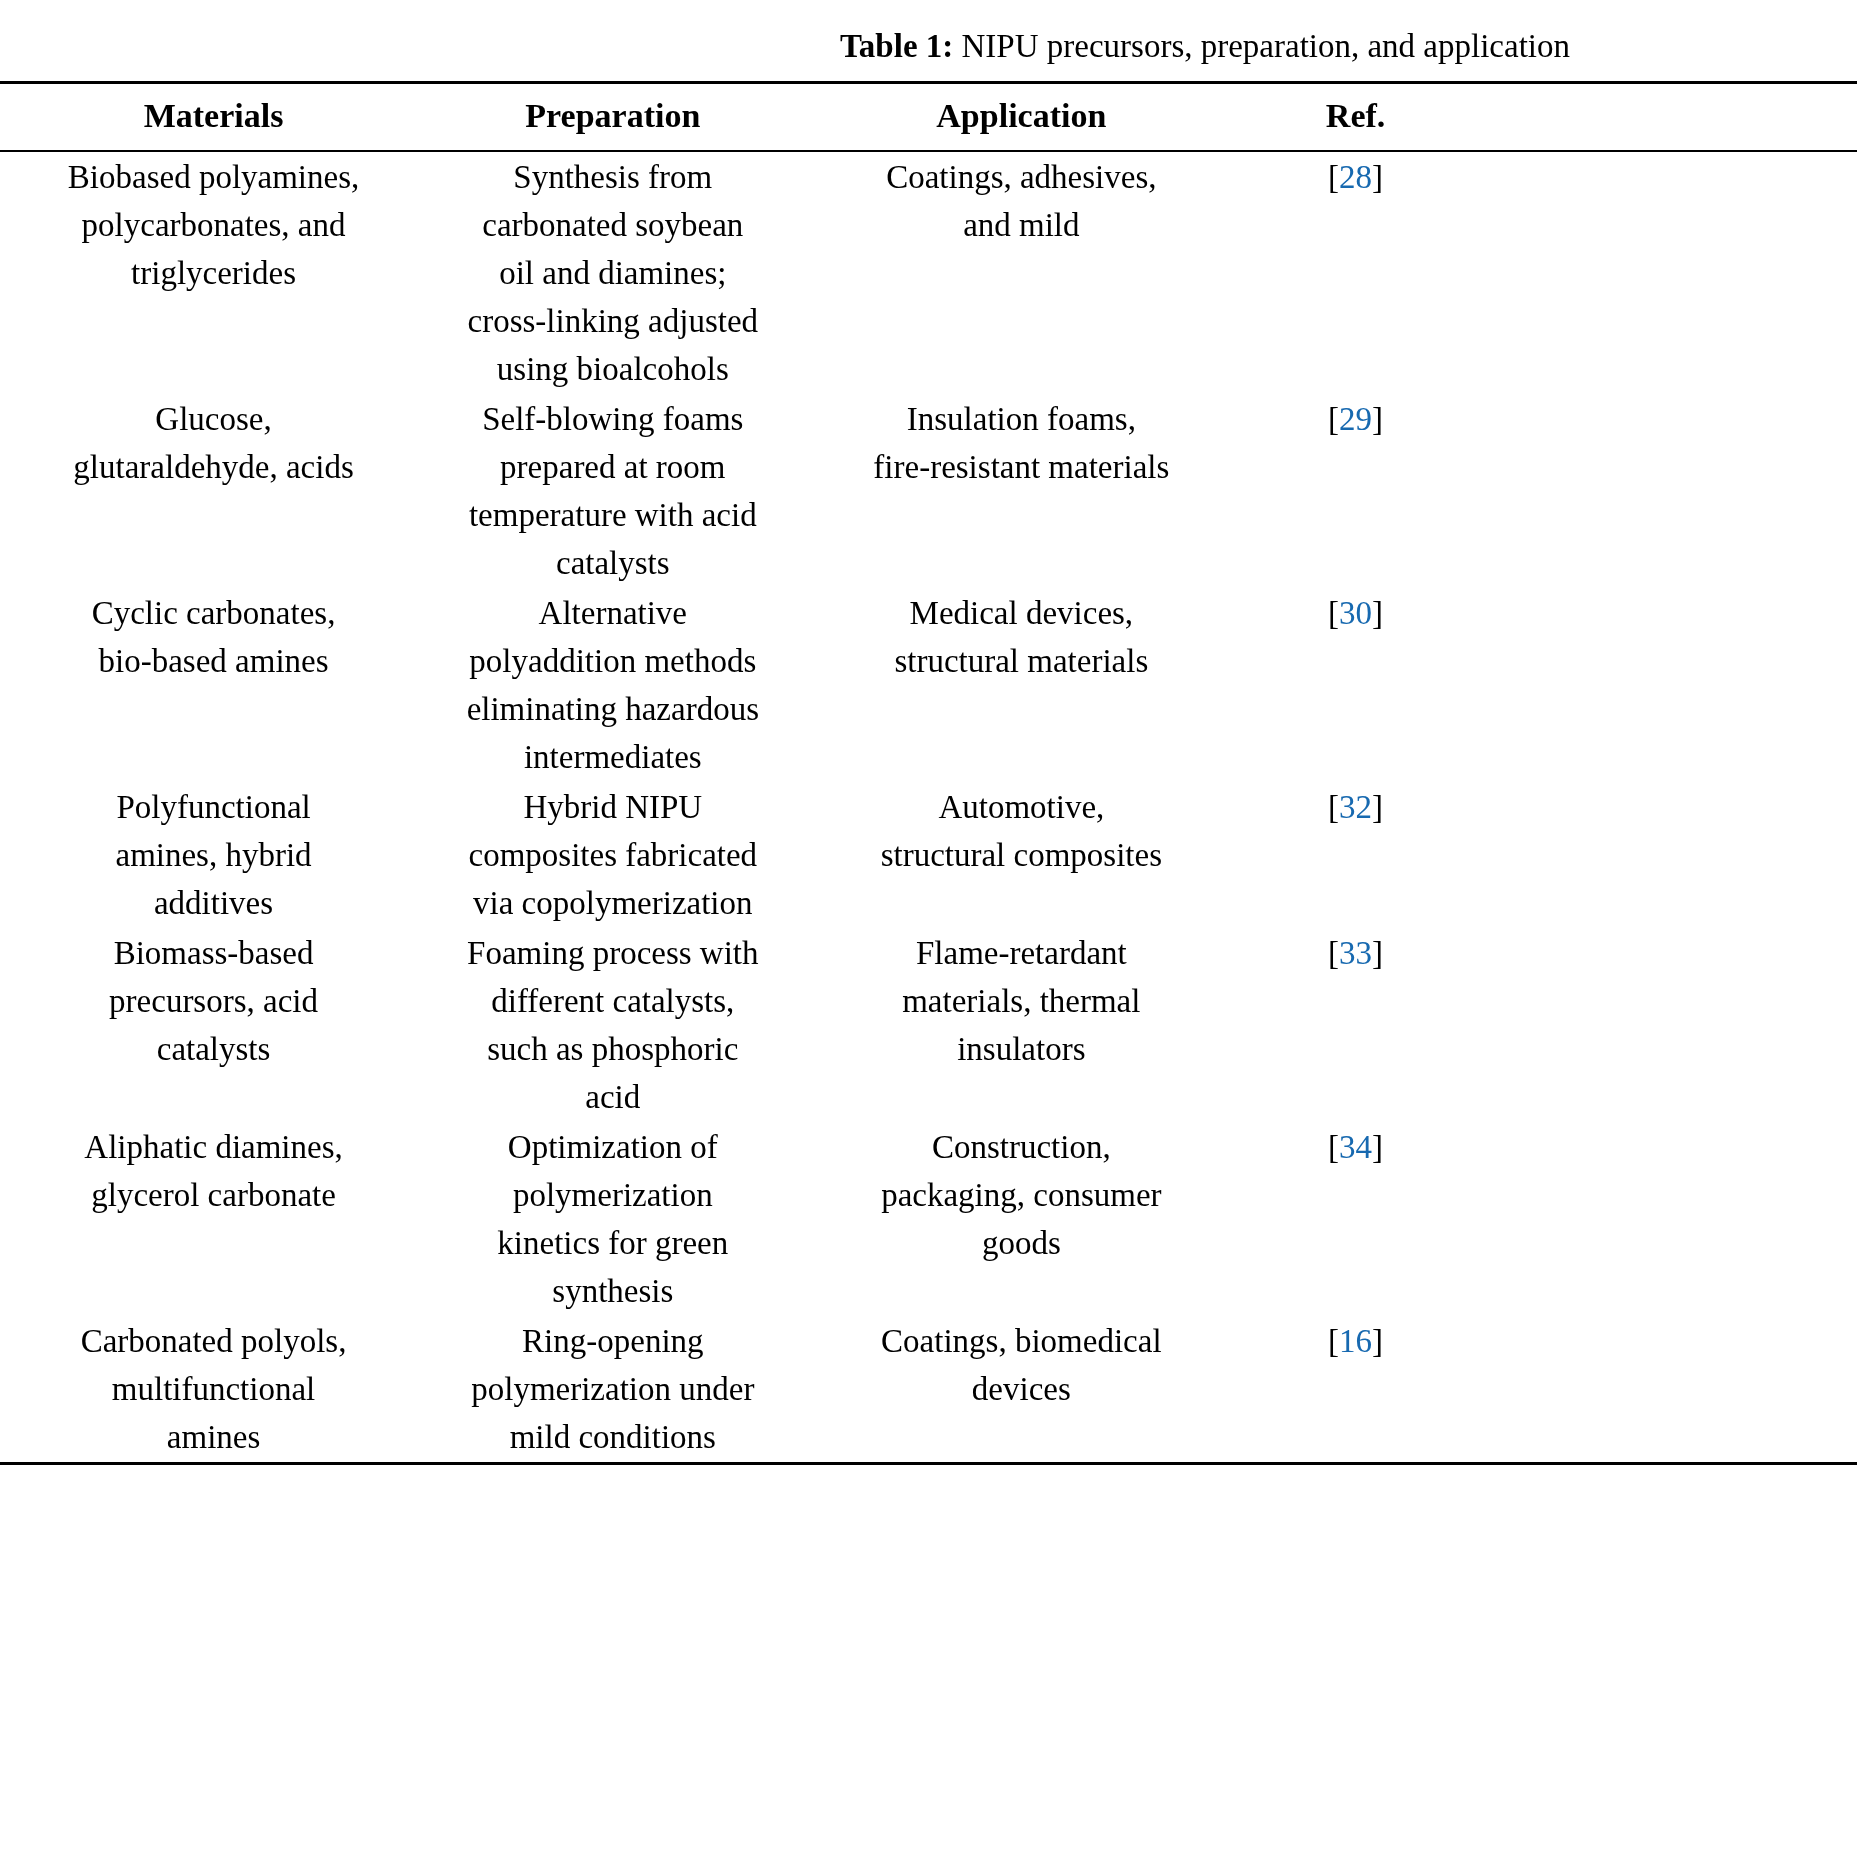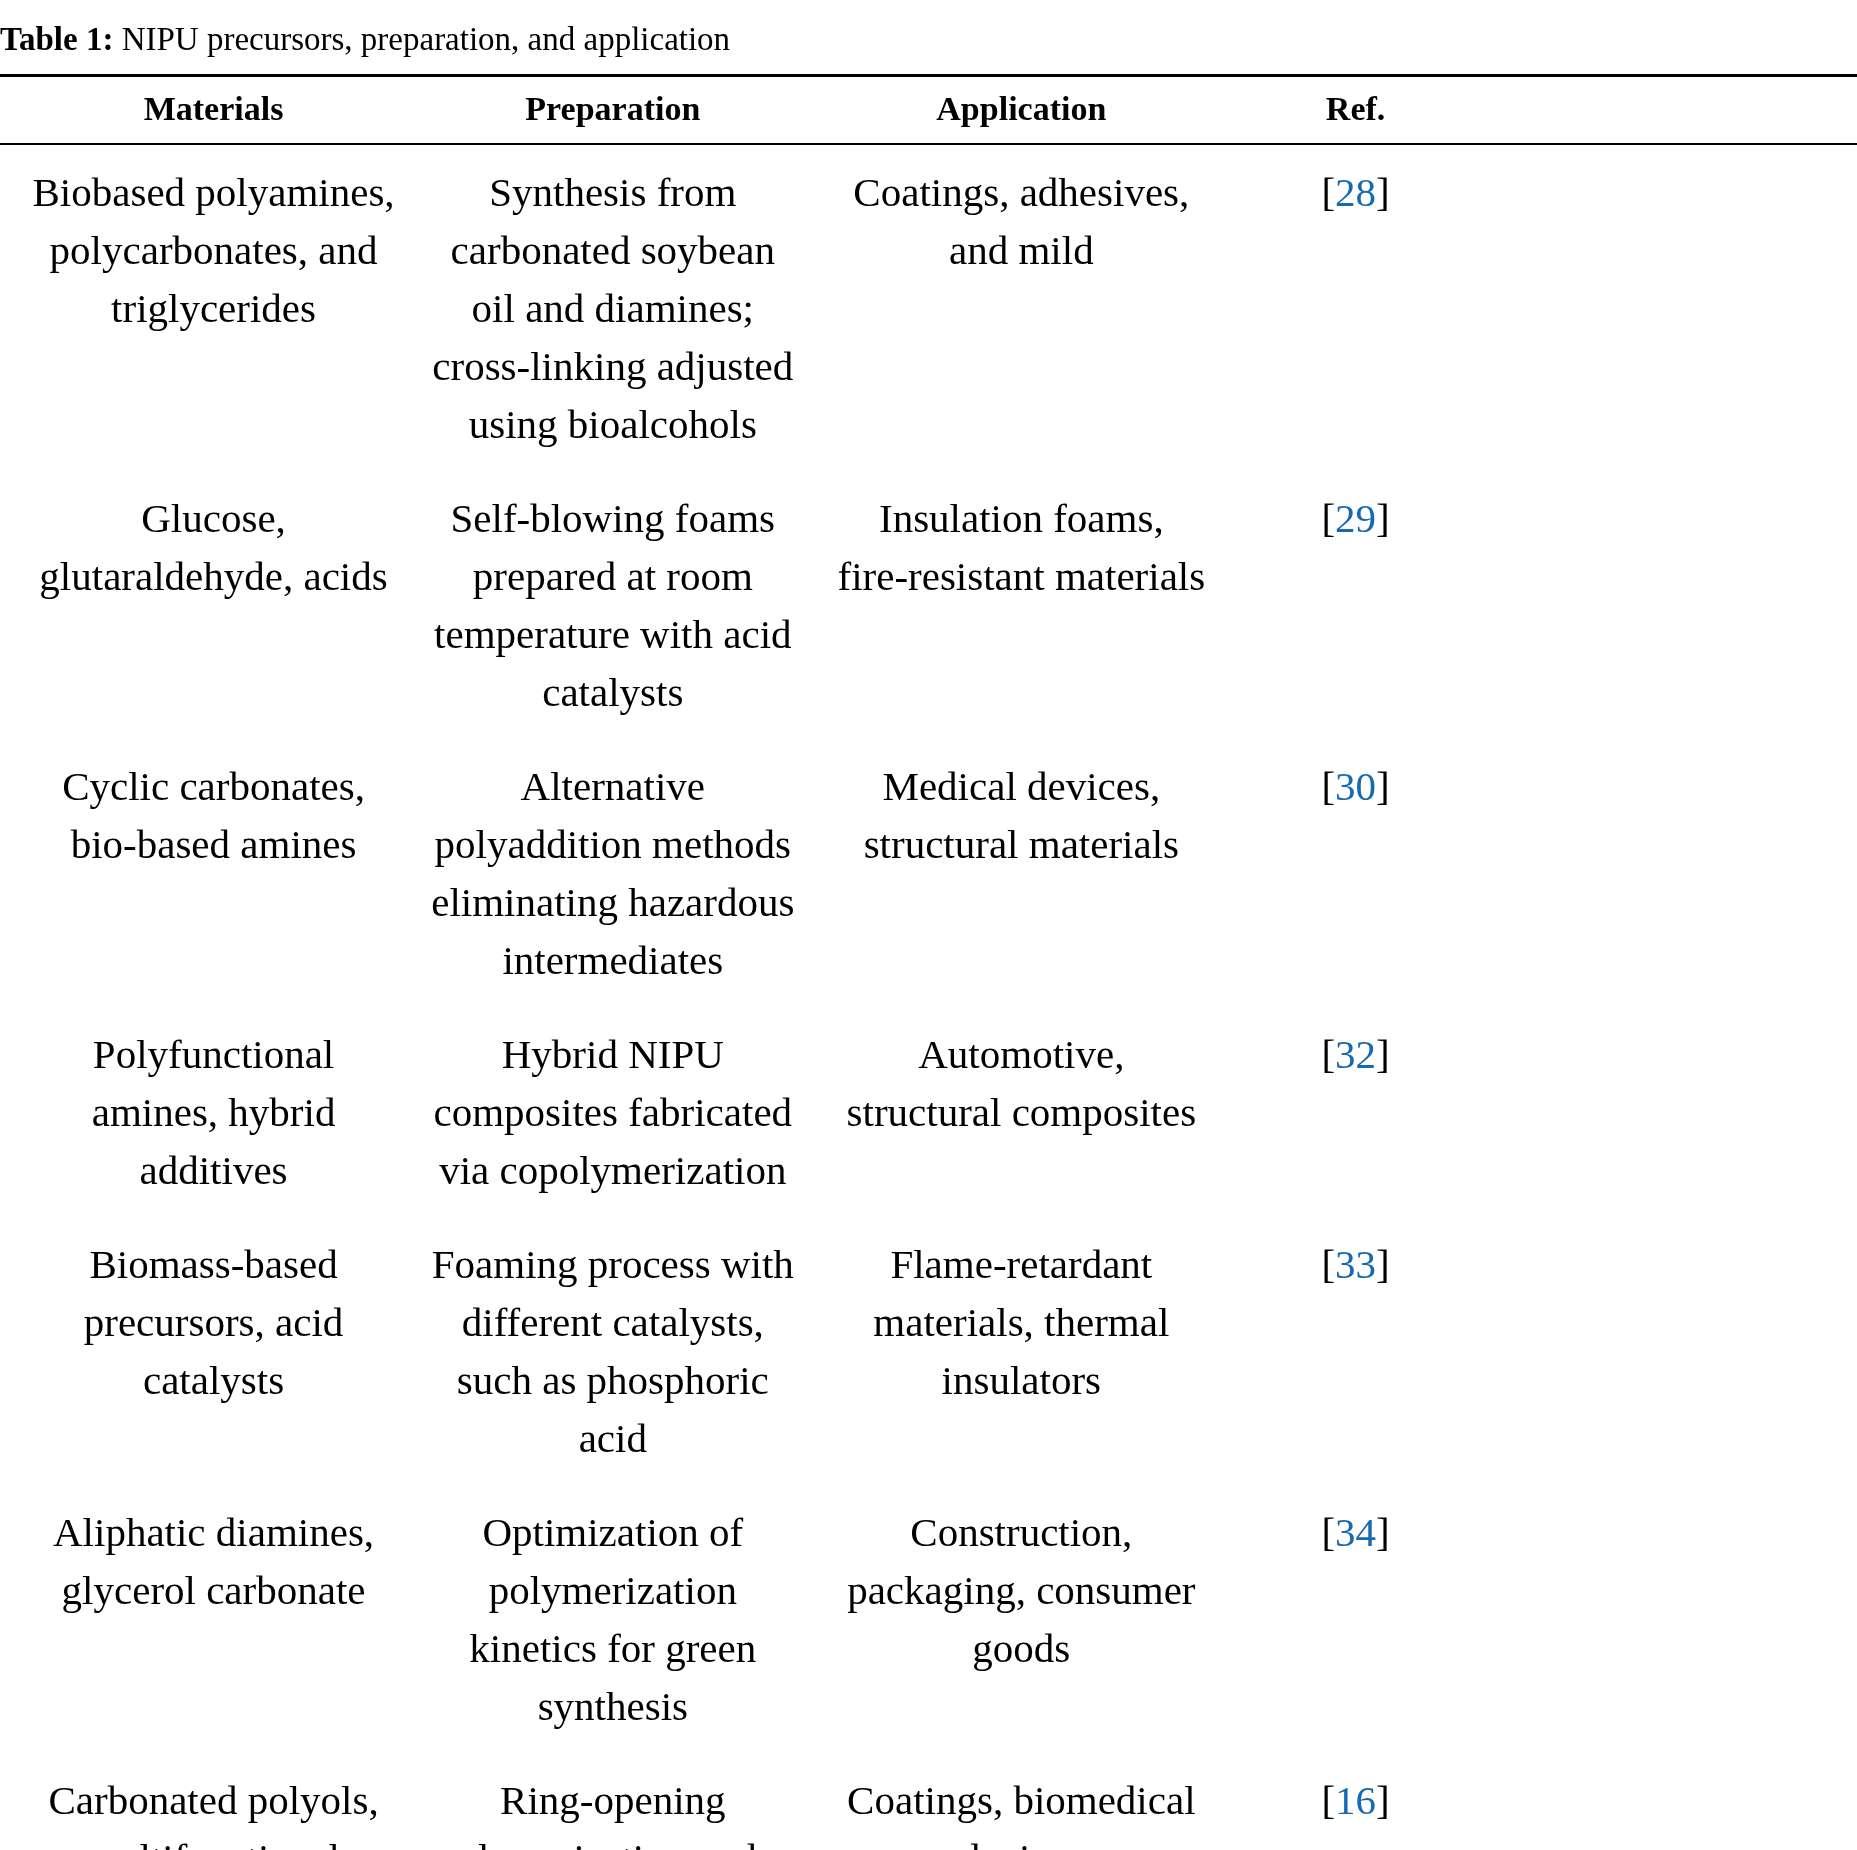--- a/index.html
+++ b/index.html
@@ -7,24 +7,24 @@
     position: relative;
     width: 1857px;
     height: 1850px;
     background: #ffffff;
     color: #000000;
     font-family: "Liberation Serif", "DejaVu Serif", serif;
     overflow: hidden;
   }
   .caption {
     width: 1570px;
-    text-align: left;
+    text-align: right;
     font-size: 33px;
     line-height: 46px;
-    padding: 16px 0 12px 0;
+    padding: 23px 0 12px 0;
     font-family: Liberation Serif, serif;
   }
   .cap-label { font-weight: 700; }
   table.nipu {
     width: 100%;
     border-collapse: collapse;
     table-layout: fixed;
     border-top: 3px solid #000000;
     border-bottom: 3px solid #000000;
   }
@@ -36,26 +36,26 @@
   thead th {
     font-size: 34px;
     font-weight: 700;
     text-align: center;
     padding: 12px 0 14px 0;
     border-bottom: 2px solid #000000;
     line-height: 40px;
     margin-left: 30px;
   }
   tbody td.cell {
-    font-size: 41px;
-    line-height: 58px;
+    font-size: 33px;
+    line-height: 48px;
     text-align: center;
     vertical-align: top;
     white-space: pre-line; 
-    padding: 18px 0;
+    padding: 1px 0;
   }
   tbody td.ref-cell { white-space: normal; }
   .ref { cursor: pointer; }
   .ref-num { color: #1769b0; }
 </style>
 </head>
 <body>
 
 <div class="page">
 

